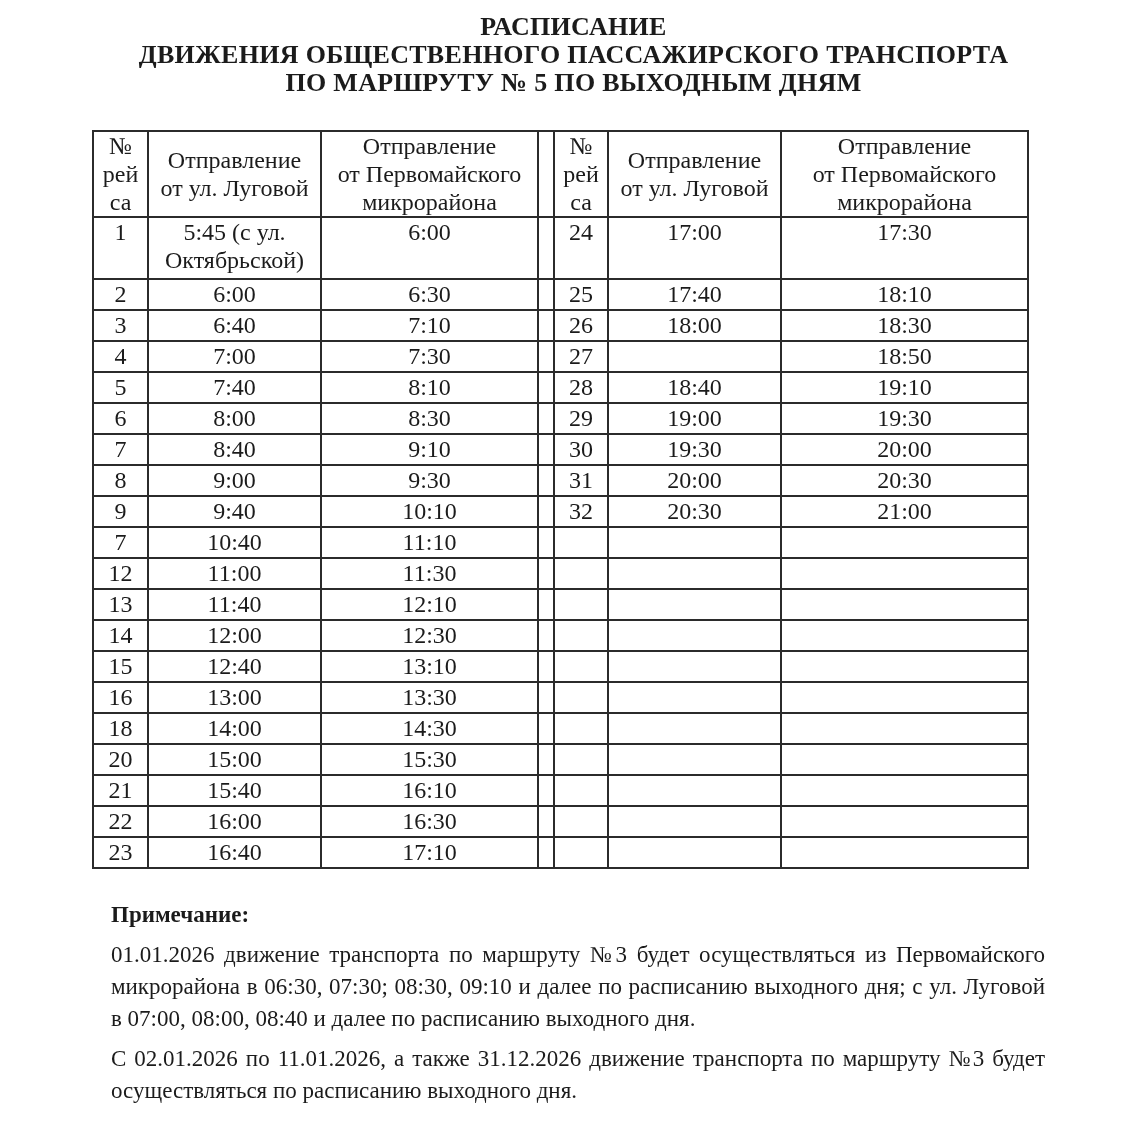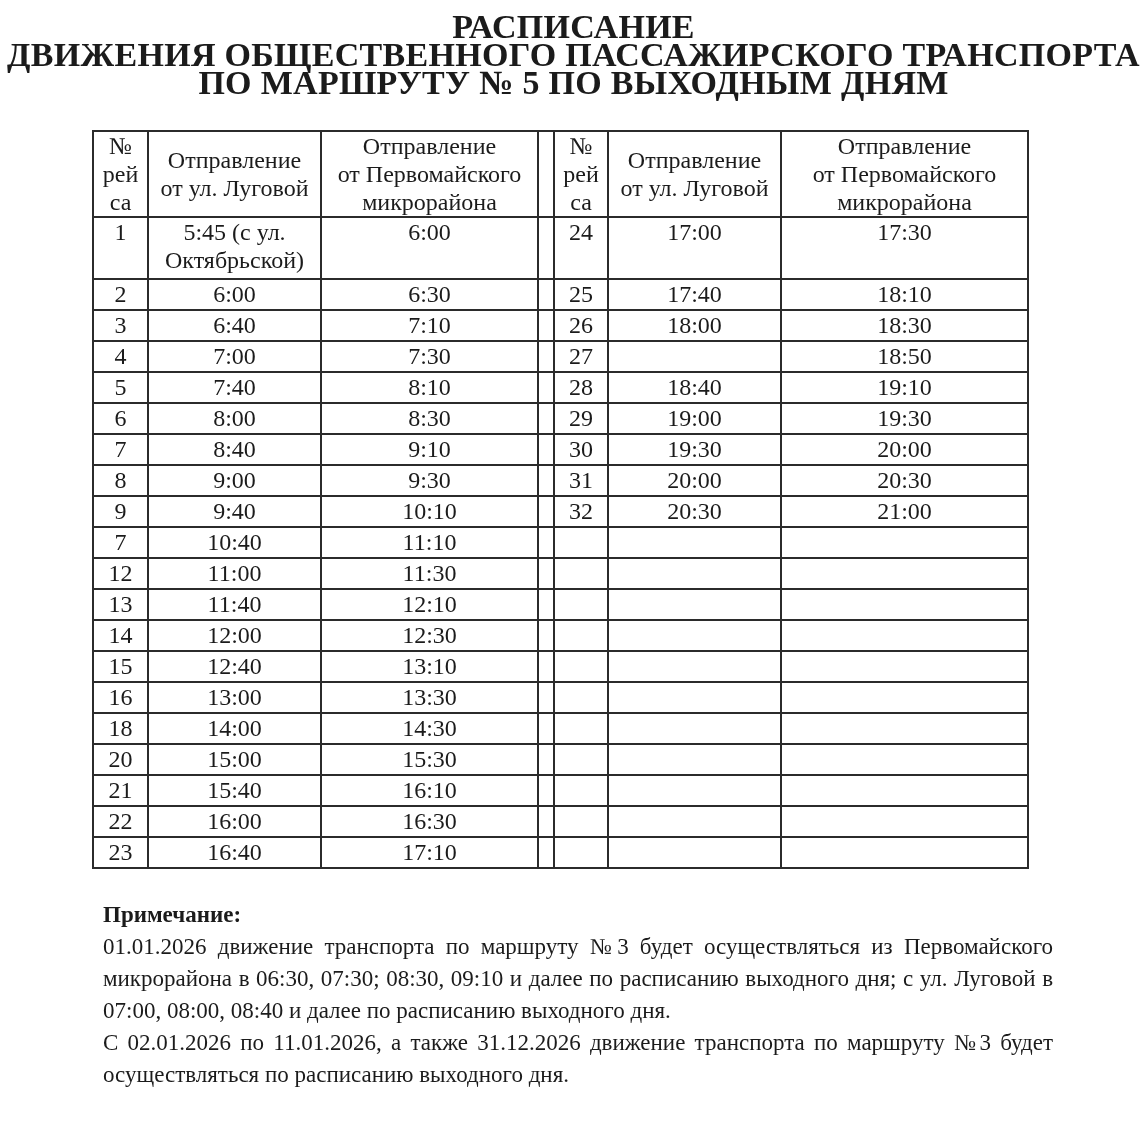--- a/index.html
+++ b/index.html
@@ -13,21 +13,21 @@
     height: 1143px;
     background: #ffffff;
     color: #1b1b1b;
     font-family: "Liberation Serif", "DejaVu Serif", serif;
     overflow: hidden;
   }
   .title {
     padding-top: 13px;
     text-align: center;
     font-weight: bold;
-    font-size: 34px;
+    font-size: 26px;
     line-height: 28px;
     letter-spacing: 0.3px;
   }
   table.schedule {
     border-collapse: collapse;
     table-layout: fixed;
     width: 935px;
     margin: 33px 0 0 92px;
   }
   table.schedule th,
@@ -53,21 +53,21 @@
   table.schedule tbody tr.tall td {
     height: 60px;
   }
   .note {
     width: 950px;
     margin: 30px 0 0 103px;
     font-size: 23px;
     line-height: 32px;
   }
   .note p {
-    margin: 0;
+    margin: 8px;
   }
   .note .note-heading {
     font-weight: bold;
     text-align: left;
   }
   .note .note-par {
     text-align: justify;
   }
 </style>
 </head>

